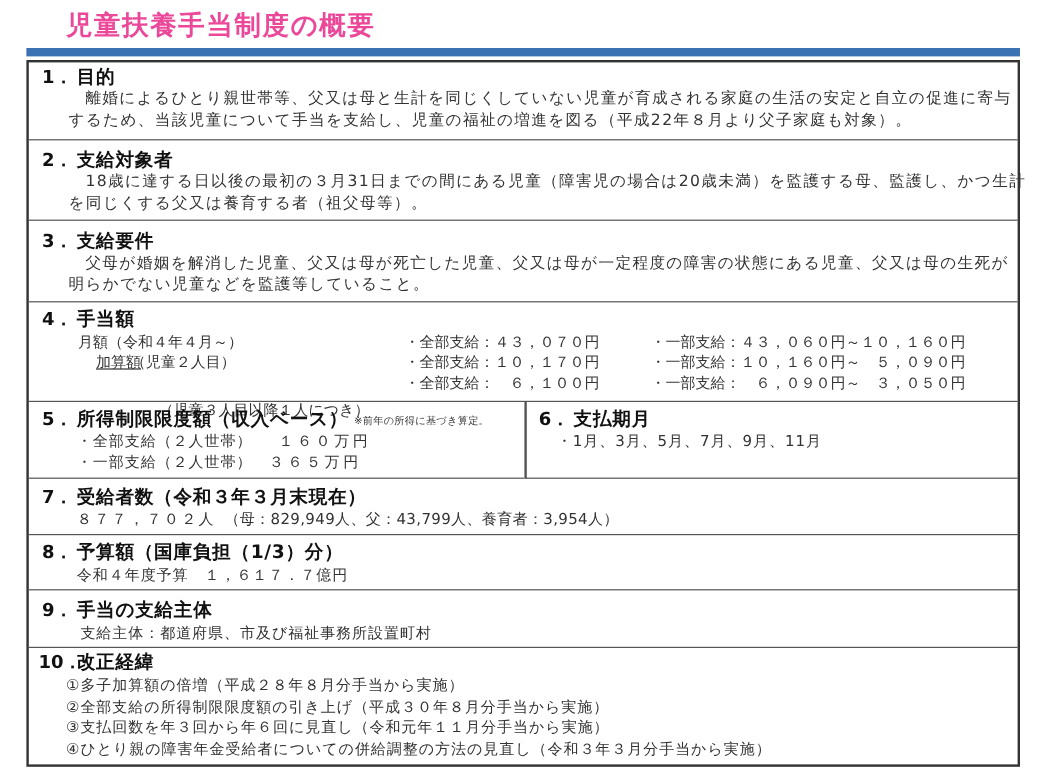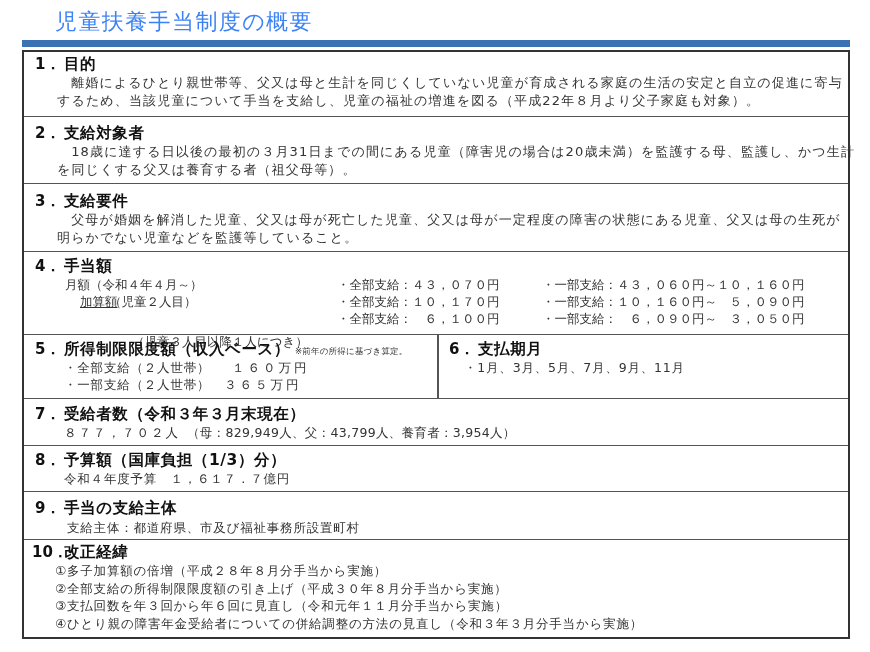--- a/index.html
+++ b/index.html
@@ -1,19 +1,19 @@
 <!DOCTYPE html>
 <html><head>
 <meta charset="utf-8">
 <style>
   html, body { margin: 0; padding: 0; background: #ffffff; }
   body { width: 870px; height: 652px; position: relative; overflow: hidden;
          font-family: "DejaVu Sans", "Liberation Sans", sans-serif; color: #333333; }
-  .title { position: absolute; left: 55px; top: 8px; font-size: 22px; font-weight: normal;
-           letter-spacing: 1.4px; color: #3b82f6; white-space: nowrap; line-height: 28px; }
+  .title { position: absolute; left: 55px; top: 8px; font-size: 22px; font-weight: bold;
+           letter-spacing: 1.4px; color: #ec4899; white-space: nowrap; line-height: 28px; }
   .accent-bar { position: absolute; left: 22px; top: 40px; width: 828px; height: 7px; background: #3a72b4; }
   .box { position: absolute; left: 22px; top: 50px; width: 824px; height: 585px;
          border: 2px solid #333333; }
   .sec { position: absolute; left: 0; width: 824px; border-bottom: 1.5px solid #555555; box-sizing: border-box; }
   .sec.last { border-bottom: none; }
   .head { position: relative; height: 20px; line-height: 20px; white-space: nowrap; }
   .num { position: absolute; left: 11px; font-size: 15px; font-weight: bold; color: #111111; }
   .lbl { position: absolute; left: 40px; font-size: 15.5px; font-weight: bold; color: #111111; letter-spacing: 0.6px; }
   .note { position: absolute; left: 271px; top: 2px; font-size: 8.5px; color: #333333; letter-spacing: 0.2px; }
   .body-line { font-size: 13px; letter-spacing: 1.15px; line-height: 18px; height: 18px;

